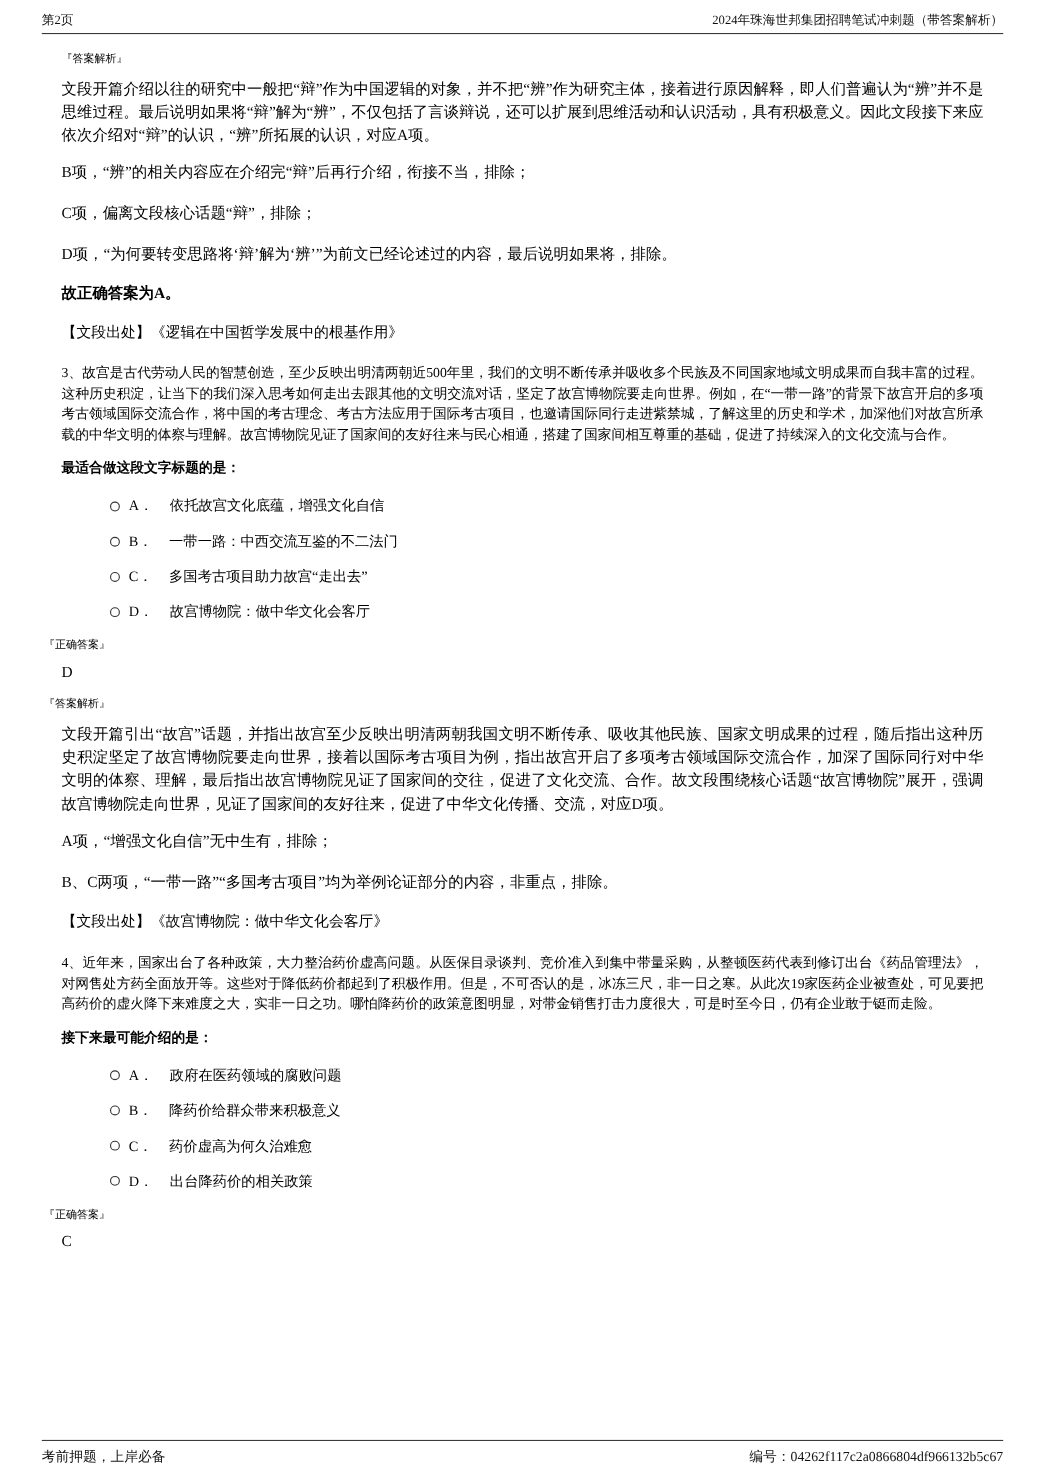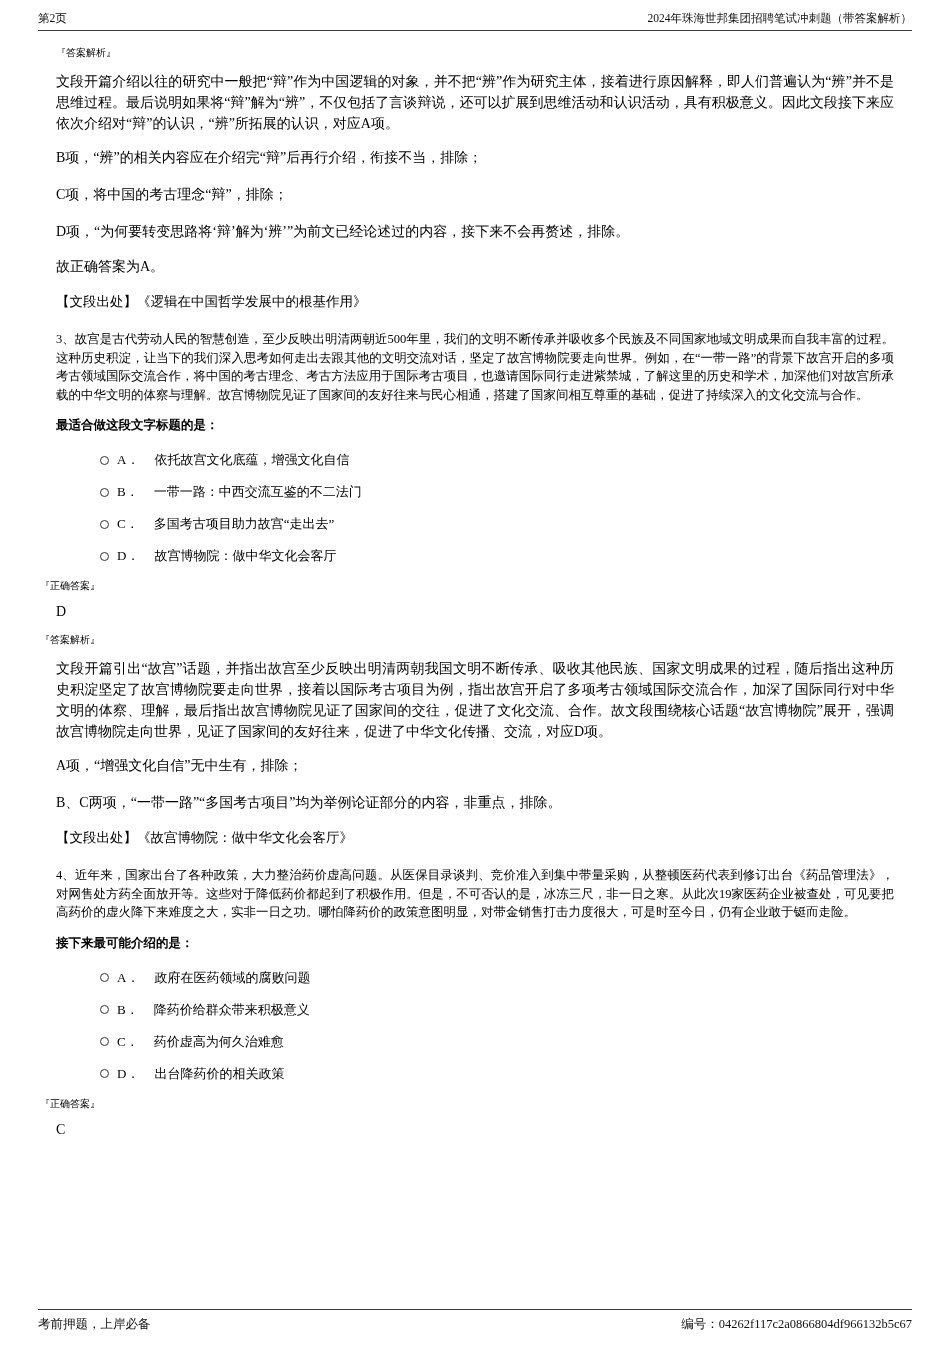--- a/index.html
+++ b/index.html
@@ -35,21 +35,21 @@
   }
   .sec-label { font-size: 10px; margin: 0 0 11px 0; }
   .sec-label.outdent { margin-left: -16px; }
   .para {
     font-size: 14px;
     line-height: 1.5;
     text-align: justify;
     margin: 0 0 13px 0;
   }
   .note { font-size: 14px; line-height: 1.5; margin: 0 0 16px 0; }
-  .conclusion { font-size: 14px; margin: 2px 0 17px 0; }
+  .conclusion { font-size: 14px; margin: 2px 0 17px 0; font-weight: bold; }
   .source { font-size: 13.5px; margin: 2px 0 19px 0; }
   .stem {
     font-size: 12.5px;
     line-height: 1.48;
     text-align: justify;
     margin: 0 0 13px 0;
   }
   .ask { font-size: 12.5px; margin: 2px 0 17px 0; font-weight: bold; }
   .options { margin: 0 0 8px 44px; }
   .option {
@@ -92,22 +92,22 @@
     <span>第2页</span>
     <span>2024年珠海世邦集团招聘笔试冲刺题（带答案解析）</span>
   </div>
   <div class="header-rule"></div>
 
   <div class="content">
 
     <p class="sec-label">『答案解析』</p>
     <p class="para">文段开篇介绍以往的研究中一般把“辩”作为中国逻辑的对象，并不把“辨”作为研究主体，接着进行原因解释，即人们普遍认为“辨”并不是思维过程。最后说明如果将“辩”解为“辨”，不仅包括了言谈辩说，还可以扩展到思维活动和认识活动，具有积极意义。因此文段接下来应依次介绍对“辩”的认识，“辨”所拓展的认识，对应A项。</p>
     <p class="note">B项，“辨”的相关内容应在介绍完“辩”后再行介绍，衔接不当，排除；</p>
-    <p class="note">C项，将中国的考古理念“辩”，排除；</p>
-    <p class="note">D项，“为何要转变思路将‘辩’解为‘辨’”为前文已经论述过的内容，接下来不会再赘述，排除。</p>
+    <p class="note">C项，偏离文段核心话题“辩”，排除；</p>
+    <p class="note">D项，“为何要转变思路将‘辩’解为‘辨’”为前文已经论述过的内容，最后说明如果将，排除。</p>
     <p class="conclusion">故正确答案为A。</p>
     <p class="source">【文段出处】《逻辑在中国哲学发展中的根基作用》</p>
 
     <p class="stem">3、故宫是古代劳动人民的智慧创造，至少反映出明清两朝近500年里，我们的文明不断传承并吸收多个民族及不同国家地域文明成果而自我丰富的过程。这种历史积淀，让当下的我们深入思考如何走出去跟其他的文明交流对话，坚定了故宫博物院要走向世界。例如，在“一带一路”的背景下故宫开启的多项考古领域国际交流合作，将中国的考古理念、考古方法应用于国际考古项目，也邀请国际同行走进紫禁城，了解这里的历史和学术，加深他们对故宫所承载的中华文明的体察与理解。故宫博物院见证了国家间的友好往来与民心相通，搭建了国家间相互尊重的基础，促进了持续深入的文化交流与合作。</p>
     <p class="ask">最适合做这段文字标题的是：</p>
 
     <div class="options">
       <div class="option">
         <span class="radio"></span>
         <span class="opt-letter">A．</span>

